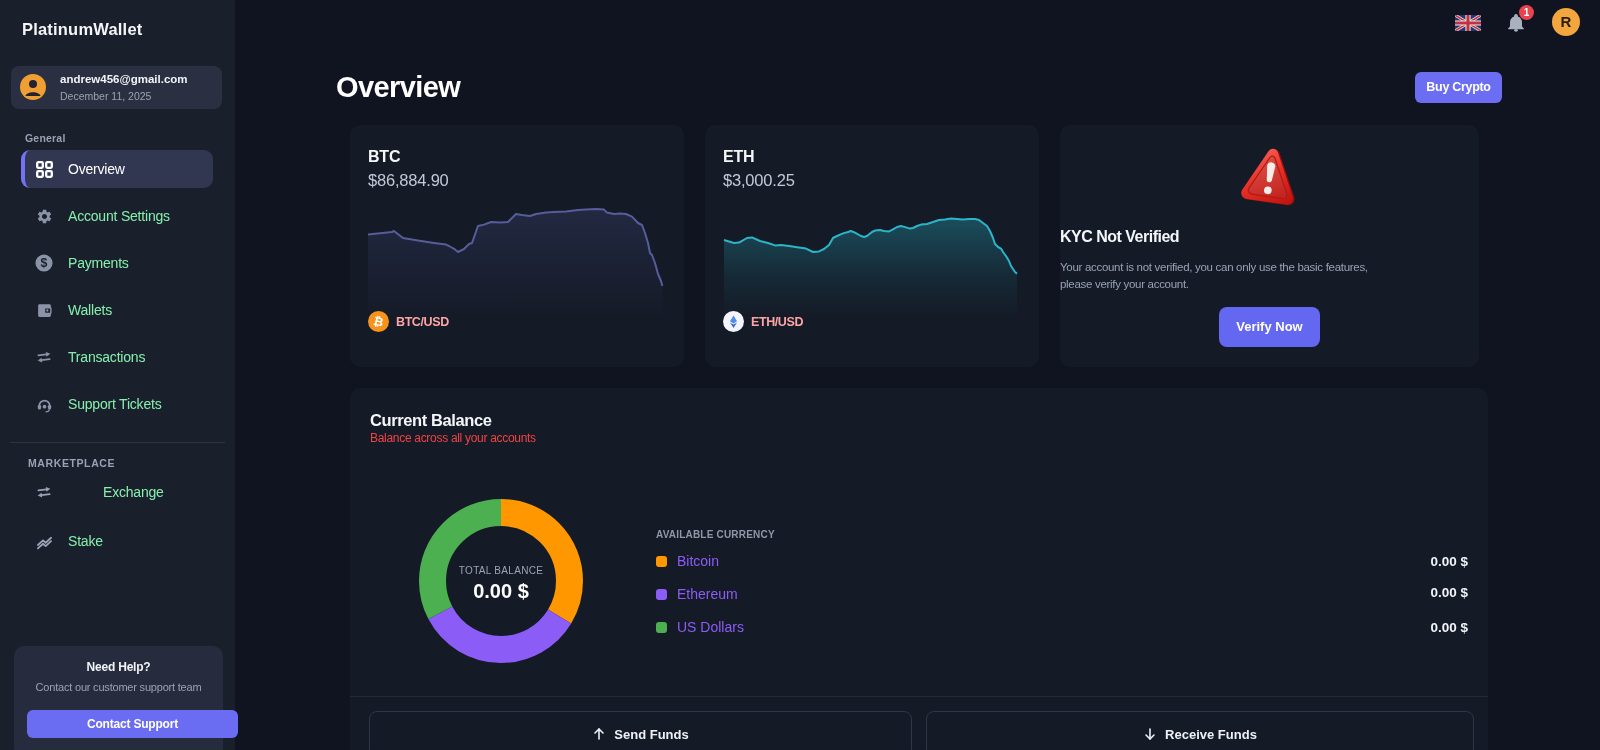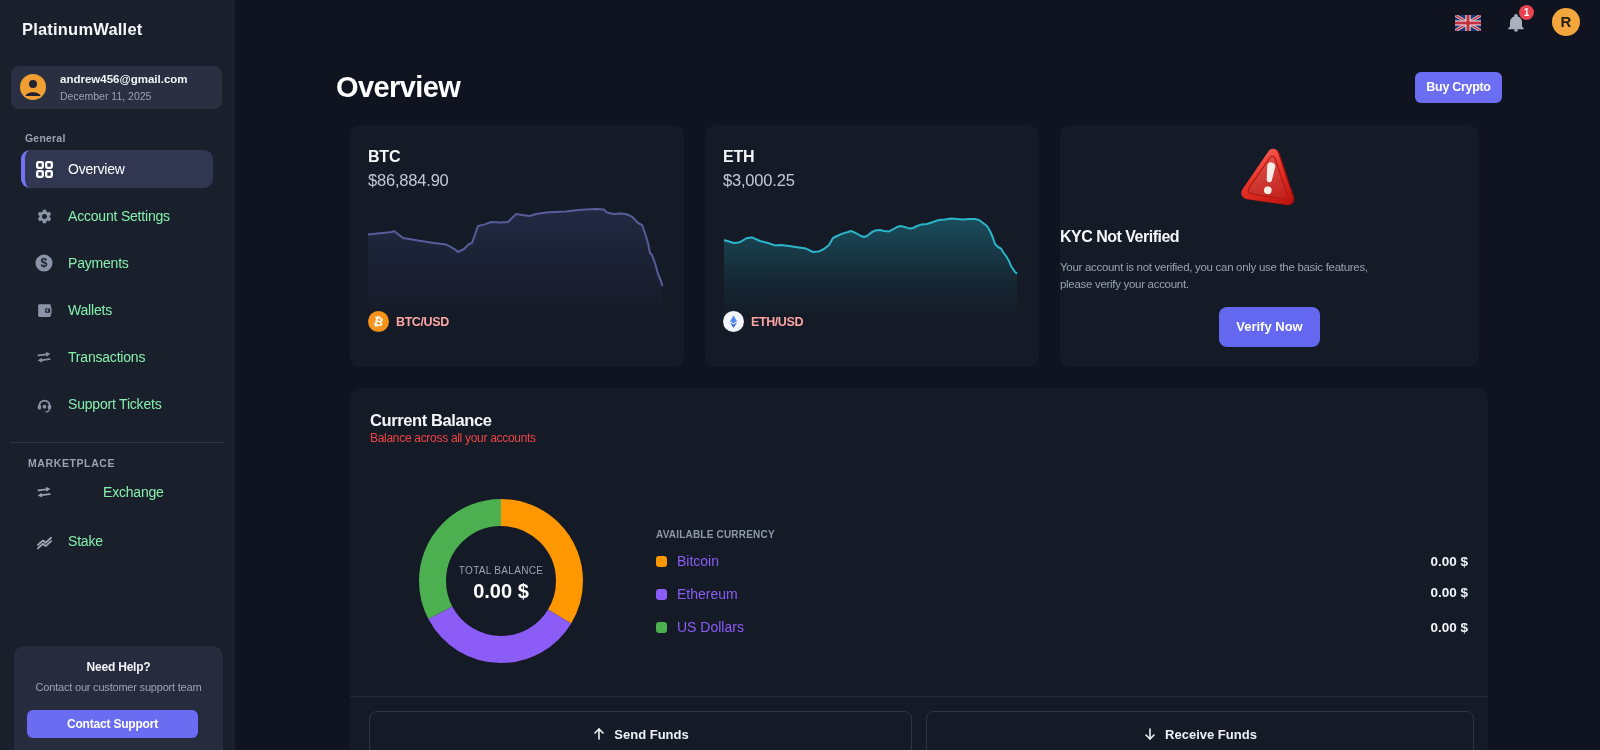--- a/index.html
+++ b/index.html
@@ -16,21 +16,21 @@
 .nav-item { position:absolute; left:21px; width:192px; height:38px; border-radius:9px; display:flex; align-items:center; }
 .nav-item .ic { width:17px; height:17px; margin-left:15px; flex:none; }
 .nav-item .lbl { margin-left:15px; font-size:14px; letter-spacing:-0.2px; color:#86efac; }
 .nav-item.active { background:#313750; border-left:4px solid #7274f5; }
 .nav-item.active .ic { margin-left:11px; }
 .nav-item.active .lbl { color:#ffffff; }
 #sb-divider { position:absolute; left:10px; top:442px; width:215px; height:1px; background:rgba(255,255,255,0.09); }
 #helpcard { position:absolute; left:14px; top:646px; width:209px; height:112px; background:#262c3e; border-radius:10px; text-align:center; }
 #helpcard .t1 { margin-top:14px; font-size:12px; font-weight:bold; color:#f2f4f7; letter-spacing:-0.2px; }
 #helpcard .t2 { margin-top:7px; font-size:11px; color:#9aa2b4; letter-spacing:-0.2px; }
-#helpcard .btn { position:absolute; left:13px; top:64px; width:171px; height:28px; background:#6a6cf2; border-radius:6px; color:#fff; font-size:12px; font-weight:bold; line-height:28px; letter-spacing:-0.2px; }
+#helpcard .btn { position:absolute; left:13px; top:64px; width:211px; height:28px; background:#6a6cf2; border-radius:6px; color:#fff; font-size:12px; font-weight:bold; line-height:28px; letter-spacing:-0.2px; }
 
 #flag { position:absolute; left:1455px; top:15px; width:26px; height:16px; }
 #bell { position:absolute; left:1507px; top:13px; width:18px; height:19px; }
 #badge { position:absolute; left:1519px; top:5px; width:15px; height:15px; border-radius:50%; background:#e8434f; color:#fff; font-size:10px; font-weight:bold; text-align:center; line-height:15px; }
 #avatarR { position:absolute; left:1552px; top:8px; width:28px; height:28px; border-radius:50%; background:#f2a63d; color:#272013; font-size:15px; font-weight:bold; text-align:center; line-height:28px; }
 
 #h1 { position:absolute; left:336px; top:71px; font-size:29px; font-weight:bold; color:#ffffff; letter-spacing:-0.6px; }
 #buycrypto { position:absolute; left:1415px; top:72px; width:87px; height:31px; background:#6b6df2; border-radius:6px; color:#fff; font-size:12.5px; font-weight:bold; text-align:center; line-height:31px; letter-spacing:-0.3px; }
 .card { position:absolute; background:#141a26; border-radius:10px; }
 #card-btc { left:350px; top:125px; width:334px; height:242px; }

